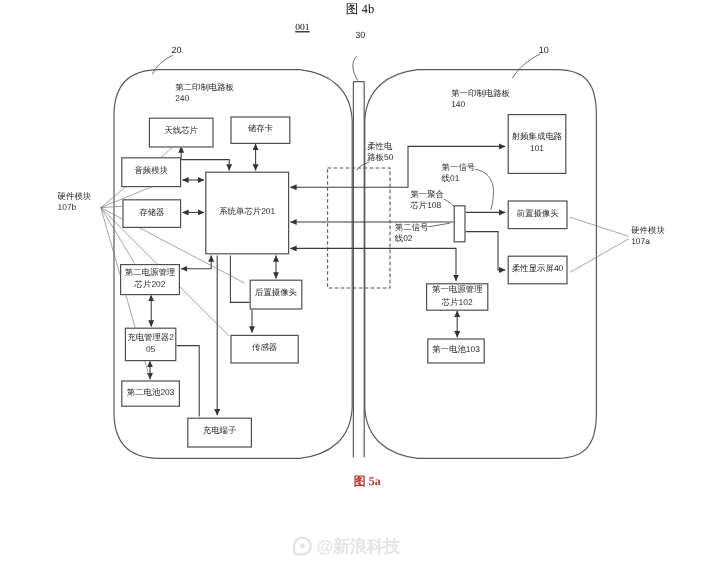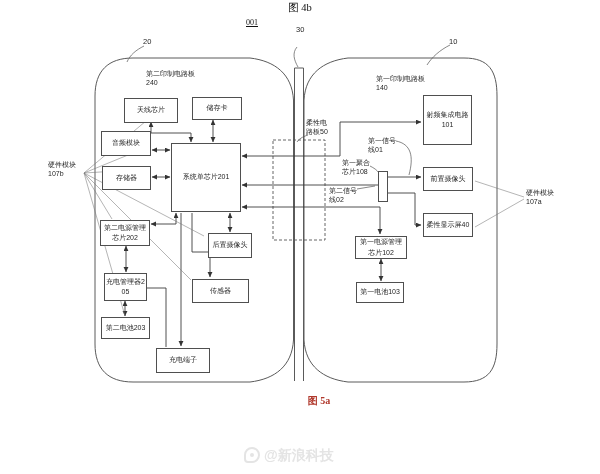--- a/index.html
+++ b/index.html
@@ -9,21 +9,21 @@
   .box{position:absolute;border:1px solid #4f4f4f;background:#fff;display:flex;
        align-items:center;justify-content:center;text-align:center;
        font-size:7px;line-height:1.45;padding:1px;box-sizing:border-box;
        word-break:break-all;color:#1f1f1f;}
   .lbl{position:absolute;font-size:7px;line-height:1.35;color:#1f1f1f;word-break:break-all;}
   .lbl span{display:block;}
   .ref{position:absolute;font-size:7.5px;color:#1f1f1f;}
   .caption{position:absolute;text-align:center;font-family:"Liberation Serif",serif;}
   #top-caption{left:260px;top:1px;width:80px;font-size:10.5px;color:#111;}
   #doc-number{left:232px;top:18px;width:40px;font-size:8px;text-decoration:underline;color:#111;}
-  #bottom-caption{left:289px;top:394px;width:60px;font-size:10px;color:#b0382c;font-weight:bold;}
+  #bottom-caption{left:276px;top:394px;width:60px;font-size:10px;color:#b0382c;font-weight:bold;}
   #watermark{position:absolute;left:244px;top:447px;display:flex;gap:4px;
              color:#e4e4e4;font-size:14px;font-weight:bold;}
   #weibo-eye{width:16px;height:16px;border:2px solid #e4e4e4;border-radius:50% 50% 50% 4px;
              position:relative;box-sizing:border-box;}
   #weibo-eye::after{content:"";position:absolute;left:4px;top:4px;width:4px;height:4px;
              border-radius:50%;background:#e4e4e4;}
 </style>
 </head>
 <body>
 

